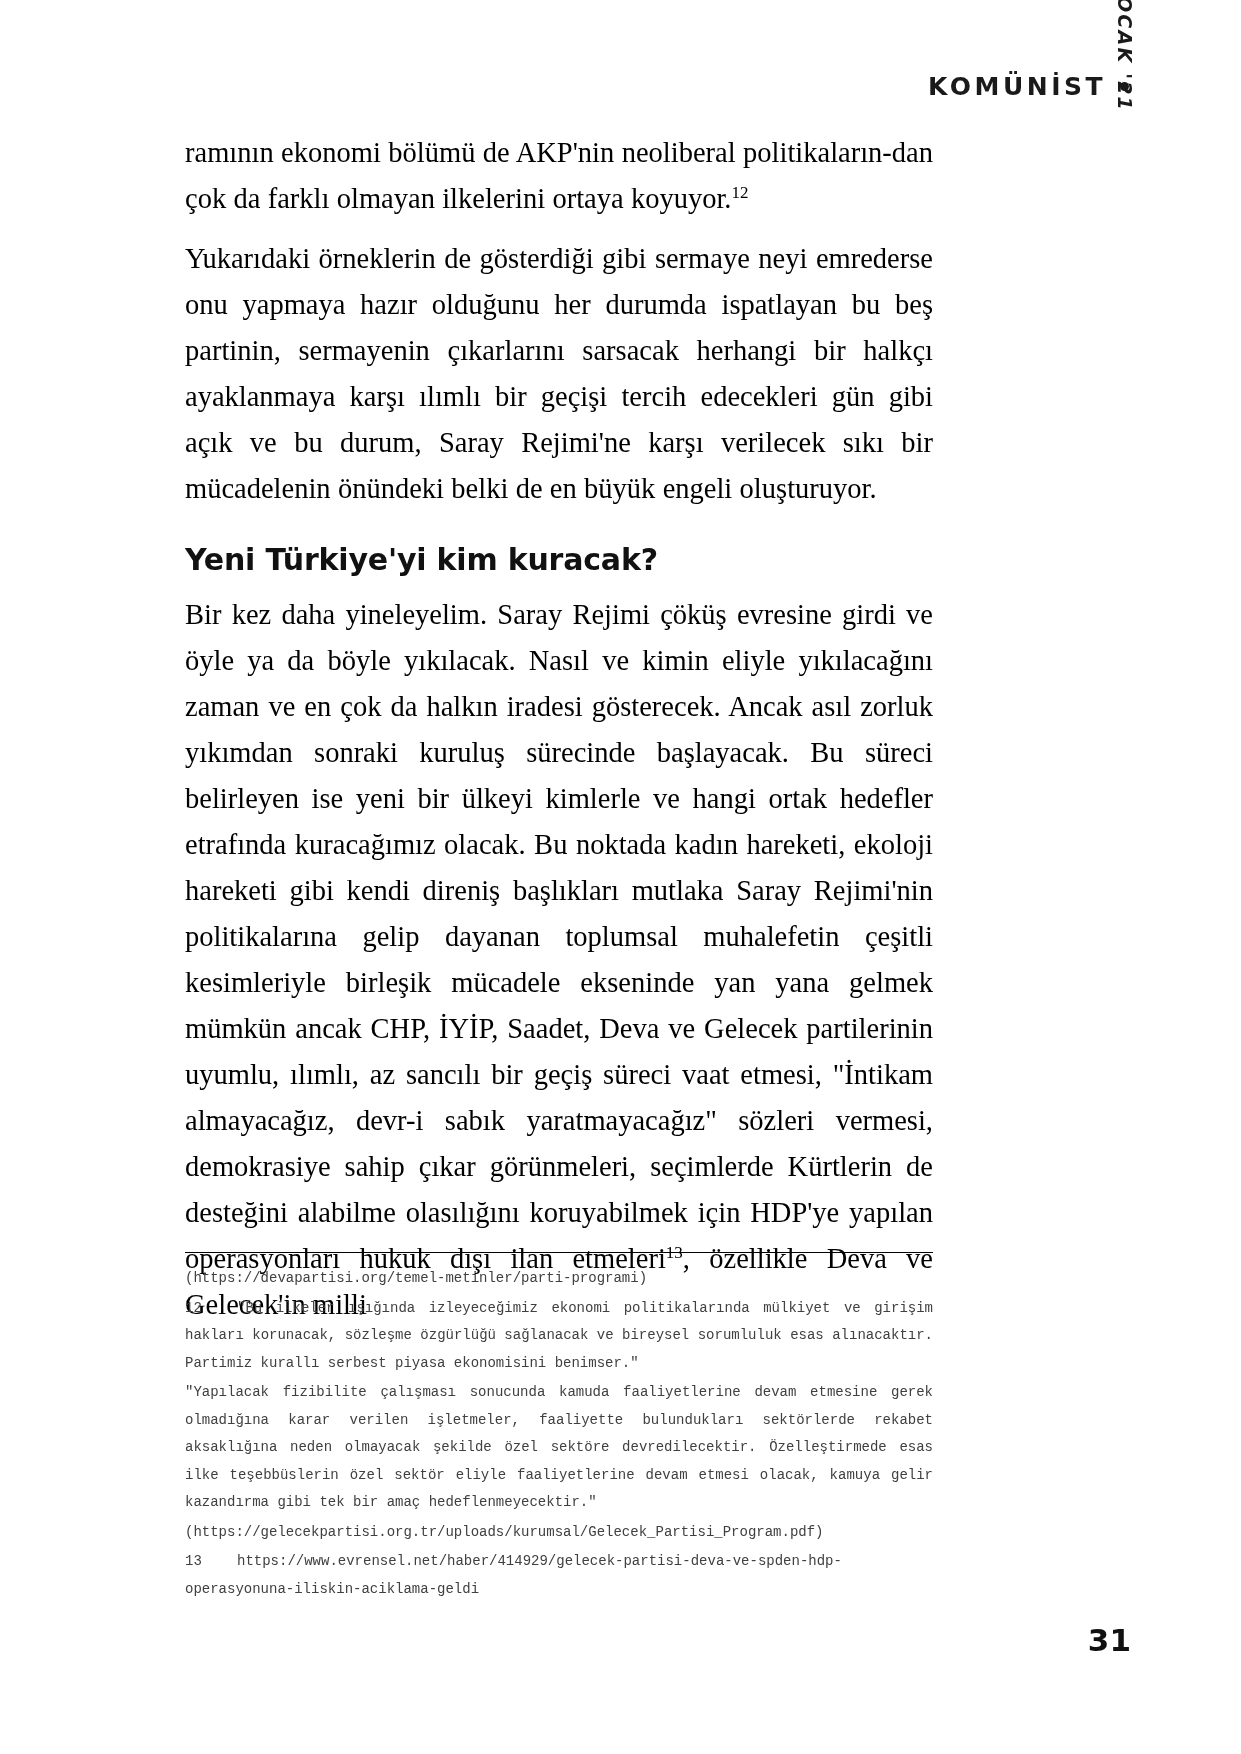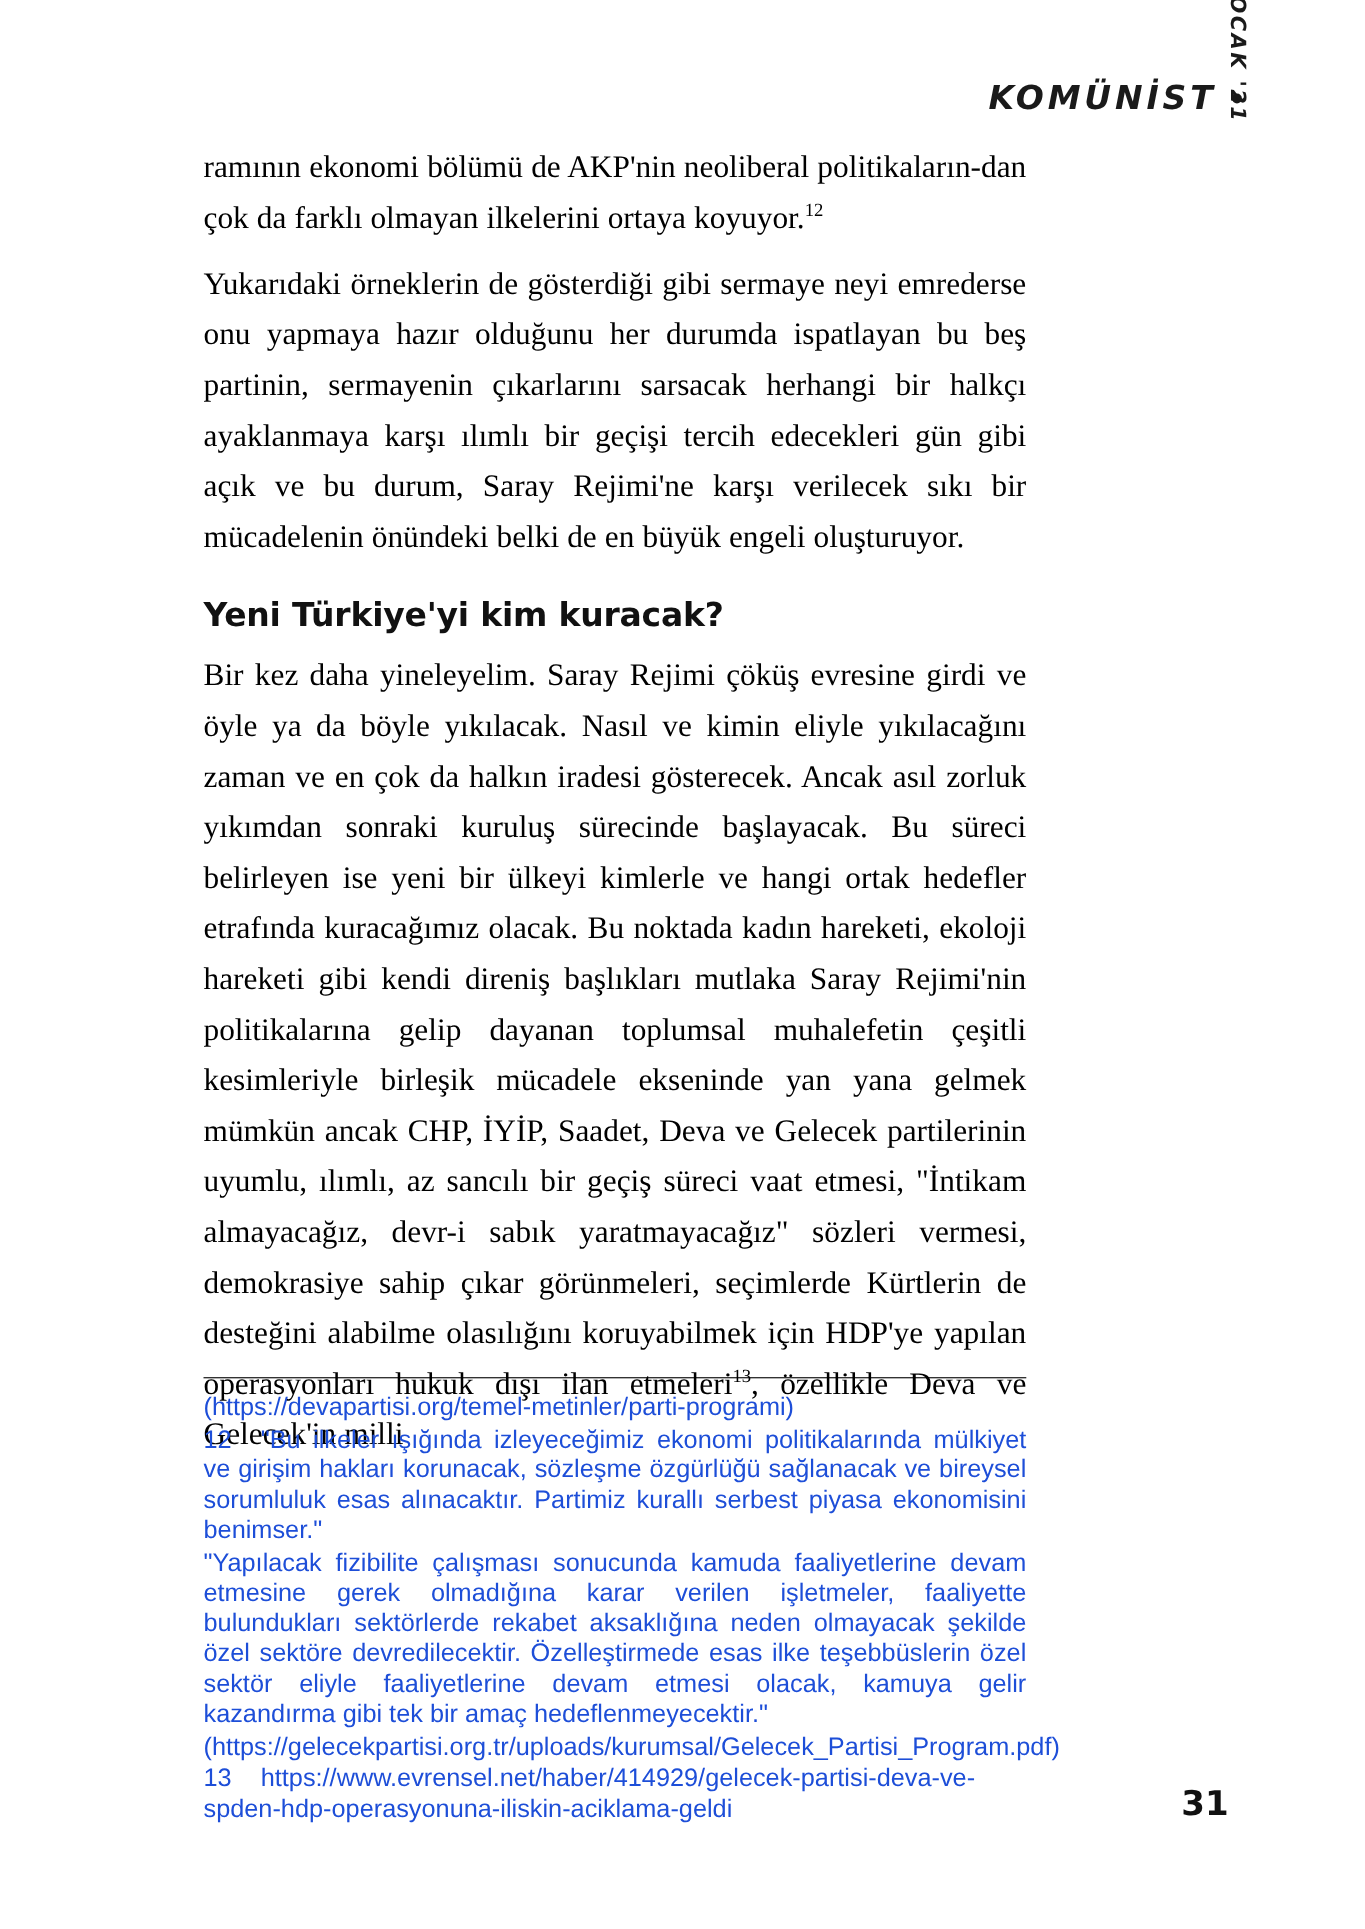--- a/index.html
+++ b/index.html
@@ -27,22 +27,21 @@
     position: absolute;
     top: 72px;
     right: 112px;
     display: flex;
     align-items: center;
     gap: 14px;
   }
   .header-title {
     font-family: "DejaVu Sans", sans-serif;
     font-weight: 700;
-    font-style: italic;
-    font-size: 30px;
+    font-size: 25px;
     letter-spacing: 3.5px;
     color: #1a1a1a;
     white-space: nowrap;
   }
   .header-dot {
     width: 9px;
     height: 9px;
     border-radius: 50%;
     background: #1a1a1a;
     flex: 0 0 auto;
@@ -105,43 +104,43 @@
     top: 1252px;
     width: 748px;
   }
   .footnote-rule {
     width: 748px;
     height: 0;
     border-top: 1.4px solid #000000;
     margin: 0 0 12px 0;
   }
   .footnote-block {
-    font-family: Liberation Sans, sans-serif;
-    font-size: 23px;
+    font-family: Liberation Mono, monospace;
+    font-size: 14px;
     line-height: 27.5px;
-    color: #1d4ed8;
+    color: #404040;
   }
   .footnote-line {
     margin: 0 0 2px 0;
     text-align: left;
   }
   .footnote-par {
     margin: 0 0 2px 0;
     text-align: justify;
     text-justify: inter-word;
   }
   .fn-marker {
     display: inline-block;
     min-width: 52px;
   }
 
   
   .page-number {
     position: absolute;
-    right: 124px;
+    right: 110px;
     bottom: 96px;
     font-family: "DejaVu Sans", sans-serif;
     font-weight: 700;
     font-size: 31px;
     color: #111111;
   }
 </style>
 </head>
 <body>
 

